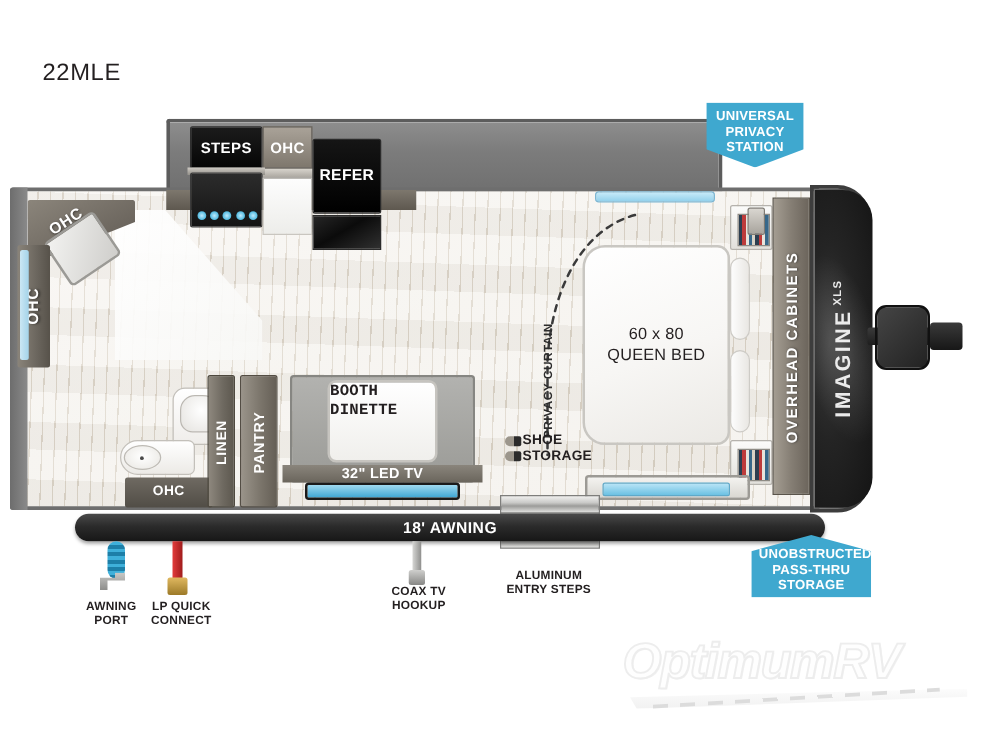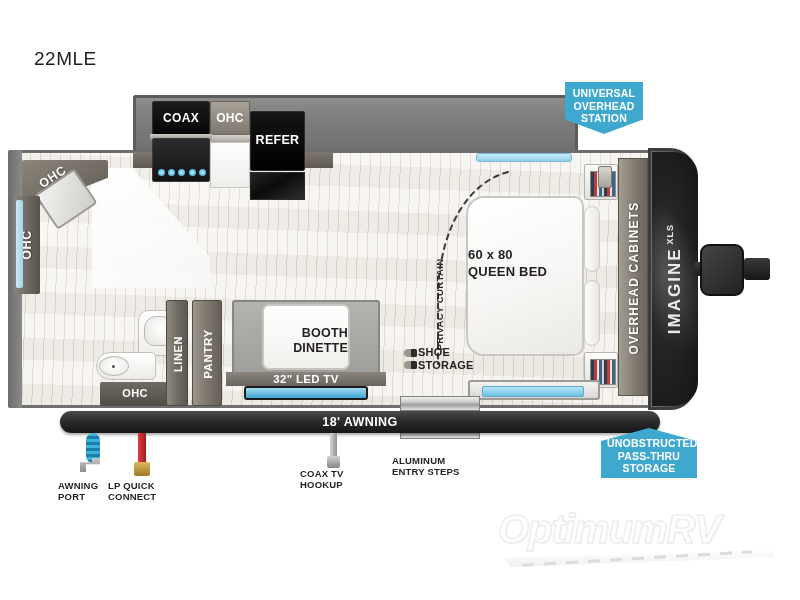--- a/index.html
+++ b/index.html
@@ -189,36 +189,36 @@
   #theater-label{position:absolute;left:0;top:30px;width:100%;text-align:center;color:#fff;
       font-size:12px;font-weight:700;letter-spacing:.3px;text-shadow:0 1px 2px rgba(0,0,0,.6);}
   .cupholder{position:absolute;width:11px;height:11px;border-radius:50%;
       background:radial-gradient(circle,#0d0d0d 0 45%,#39b7e0 55%,#bde7f7 100%);}
 
   
   #dinette-frame{left:232px;top:300px;width:148px;height:86px;
       background:linear-gradient(180deg,#b2b2af,#9b9b97);border:2px solid #868682;border-radius:3px;}
   #dinette-table{left:262px;top:304px;width:88px;height:66px;
       background:linear-gradient(180deg,#ffffff,#f0efec);border:2px solid #c6c4bf;border-radius:7px;}
-  #dinette-label{position:absolute;left:0;top:20px;width:100%;text-align:right;
-      font-size:12.5px;font-weight:700;color:#231f20;line-height:15px;letter-spacing:.2px;}
+  #dinette-label{position:absolute;left:0;top:0;width:100%;text-align:left;
+      font-size:12.5px;font-weight:700;color:#231f20;line-height:15px;letter-spacing:.2px;font-family:Liberation Mono, monospace;}
 
   #tv-shelf{left:226px;top:372px;width:160px;height:14px;
       background:linear-gradient(180deg,#8a857c,#6a655c);}
   #tv-label{position:absolute;left:0;top:1px;width:100%;text-align:center;color:#fff;
       font-size:11.5px;font-weight:700;letter-spacing:.3px;}
   #tv-screen{left:244px;top:386px;width:124px;height:14px;
       background:linear-gradient(180deg,#9fd9f0,#3fa7d4);border:2px solid #1b1b1b;border-radius:3px;}
 
   
   #bed{left:466px;top:196px;width:118px;height:160px;
       background:linear-gradient(160deg,#ffffff 0%,#f7f6f4 55%,#ebe9e5 100%);
       border:2px solid #c9c7c2;border-radius:18px 10px 10px 18px;}
-  #bed-label{position:absolute;left:0;top:48px;width:100%;text-align:left;
-      font-size:13px;font-weight:700;color:#231f20;line-height:17px;letter-spacing:.2px;}
+  #bed-label{position:absolute;left:0;top:60px;width:100%;text-align:center;
+      font-size:13px;font-weight:400;color:#231f20;line-height:17px;letter-spacing:.2px;}
   #pillow-top{left:584px;top:206px;width:16px;height:66px;
       background:linear-gradient(90deg,#fdfdfd,#e9e7e3);border:1.5px solid #cdcbc6;border-radius:8px;}
   #pillow-bot{left:584px;top:280px;width:16px;height:66px;
       background:linear-gradient(90deg,#fdfdfd,#e9e7e3);border:1.5px solid #cdcbc6;border-radius:8px;}
 
   #nightstand-top{left:584px;top:164px;width:34px;height:36px;
       background:linear-gradient(180deg,#fbfbfa,#e2e0dc);border:1.5px solid #b5b2ad;border-radius:2px;}
   #nightstand-bot{left:584px;top:352px;width:34px;height:36px;
       background:linear-gradient(180deg,#fbfbfa,#e2e0dc);border:1.5px solid #b5b2ad;border-radius:2px;}
   .ns-books{position:absolute;left:5px;top:6px;width:24px;height:24px;
@@ -268,21 +268,21 @@
       padding:5px 6px 6px;box-sizing:border-box;}
   #callout-docking{left:565px;top:82px;width:78px;height:52px;
       clip-path:polygon(0 0,100% 0,100% 72%,50% 100%,0 72%);}
   #callout-storage{left:601px;top:428px;width:96px;height:50px;
       clip-path:polygon(50% 0,100% 26%,100% 100%,0 100%,0 26%);
       padding-top:9px;}
   #docking-port{left:598px;top:166px;width:14px;height:22px;
       background:linear-gradient(180deg,#d9d6d0,#a8a49d);border:1px solid #7e7a73;border-radius:2px;}
 
   
-  .hook-label{position:absolute;text-align:left;font-size:9.5px;font-weight:700;
+  .hook-label{position:absolute;text-align:center;font-size:9.5px;font-weight:700;
       color:#231f20;line-height:11px;letter-spacing:.2px;}
 
   #spray-hose{left:86px;top:433px;width:14px;height:30px;
       background:repeating-linear-gradient(180deg,#3fb0da 0 3px,#1d7fa8 3px 6px);
       border-radius:7px;}
   #spray-nozzle{left:80px;top:458px;width:20px;height:14px;
       background:linear-gradient(180deg,#c9c9c7,#8d8d8b);
       clip-path:polygon(60% 0,100% 0,100% 45%,30% 45%,30% 100%,0 100%,0 30%,60% 30%);}
   #spray-label{left:58px;top:480px;width:62px;}
 
@@ -329,21 +329,21 @@
     <div id="brand-imagine">
       <span><span>IMAGINE</span><small>XLS</small></span>
     </div>
   </div>
   <div class="shell" id="hitch-arm"></div>
   <div class="shell" id="hitch-box"></div>
   <div class="shell" id="hitch-tip"></div>
 
   <div class="box" id="kitchen-counter"></div>
   <div class="box" id="micro">
-    <div id="micro-label">COAX</div>
+    <div id="micro-label">STEPS</div>
   </div>
   <div class="box" id="ohc-kitchen">
     <div id="ohc-kitchen-label">OHC</div>
   </div>
   <div class="box" id="ohc-kitchen-shelf"></div>
   <div class="box" id="range-hood"></div>
   <div class="box" id="range">
     <div id="range-burners">
         <i></i>
         <i></i>
@@ -478,21 +478,21 @@
   </div>
 
   <div class="hook-label" id="steps-label">
     <span>ALUMINUM</span><br>
     <span>ENTRY STEPS</span>
   </div>
 
   <div class="box" id="docking-port"></div>
   <div class="callout" id="callout-docking">
     <span>UNIVERSAL</span><br>
-    <span>OVERHEAD</span><br>
+    <span>PRIVACY</span><br>
     <span>STATION</span>
   </div>
   <div class="callout" id="callout-storage">
     <span>UNOBSTRUCTED</span><br>
     <span>PASS-THRU</span><br>
     <span>STORAGE</span>
   </div>
 
   <div id="watermark">
     <div id="watermark-text">OptimumRV</div>

